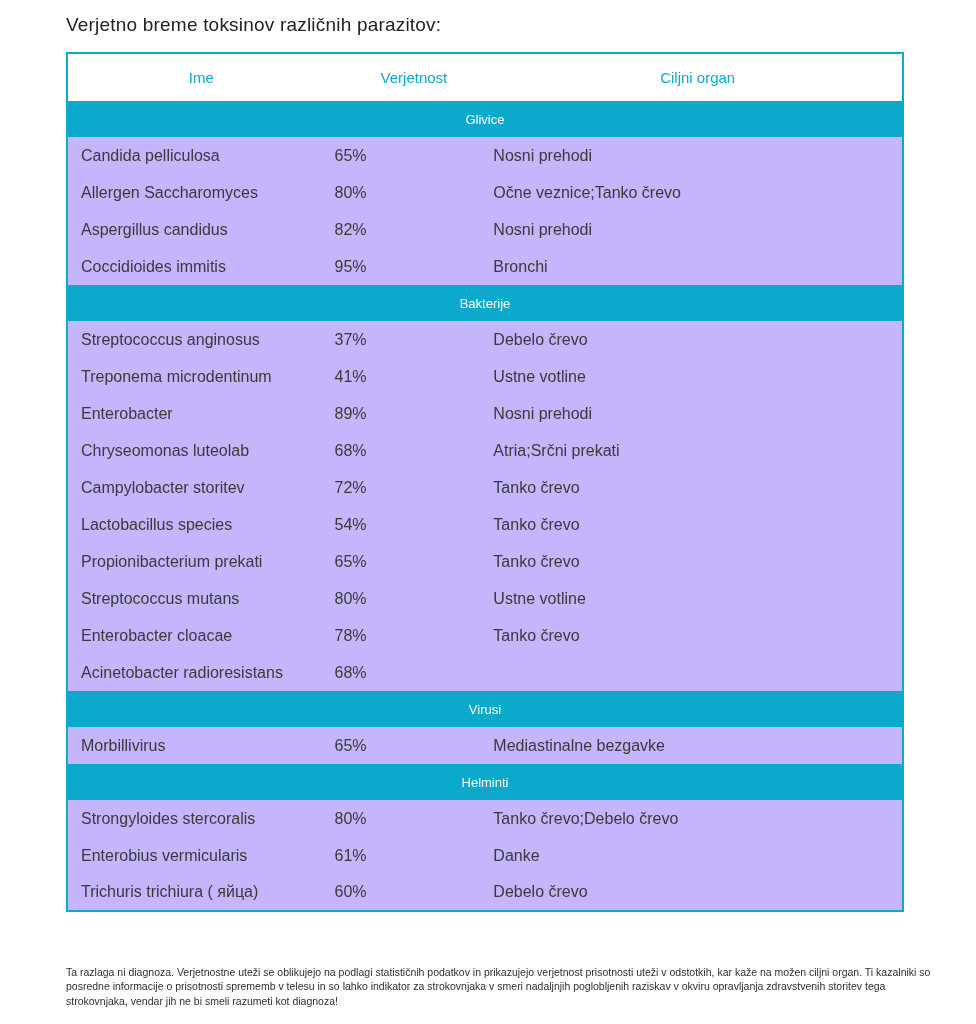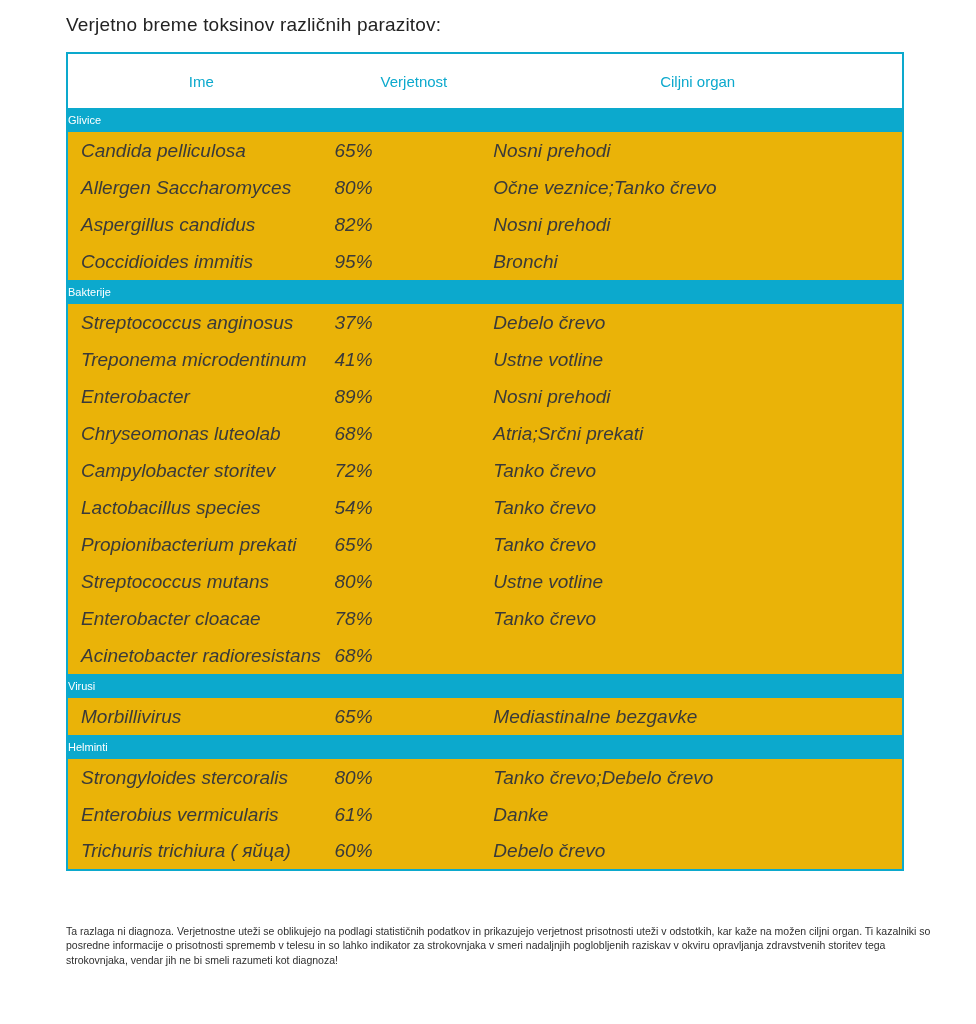--- a/index.html
+++ b/index.html
@@ -31,43 +31,42 @@
   table.report{
     border-collapse:collapse;
     width:838px;
     border:2px solid var(--accent);
     table-layout:fixed;
   }
   col.c0{width:32%;}
   col.c1{width:19%;}
   col.c2{width:49%;}
   thead th{
-    height:55px;
+    height:48px;
     font-weight:400;
     font-size:15px;
     color:var(--accent);
     text-align:center;
     vertical-align:middle;
     background:#ffffff;
   }
   td.section-cell{
-    height:24px;
+    height:36px;
     background:var(--accent);
     color:#ffffff;
-    text-align:left;
+    text-align:center;
     vertical-align:middle;
-    font-size:11px;
+    font-size:13px;
   }
   tr.data-row td{
     height:37px;
     vertical-align:middle;
-    font-size:19px;
+    font-size:16px;
     color:var(--row-text);
-    background:#eab308;
-    font-style:italic;
+    background:#c4b5fd;
   }
   tr.data-row td.c0{
     text-align:left;
     padding-left:13px;
   }
   tr.data-row td.c1,
   tr.data-row td.c2{
     text-align:left;
   }
   .disclaimer{

